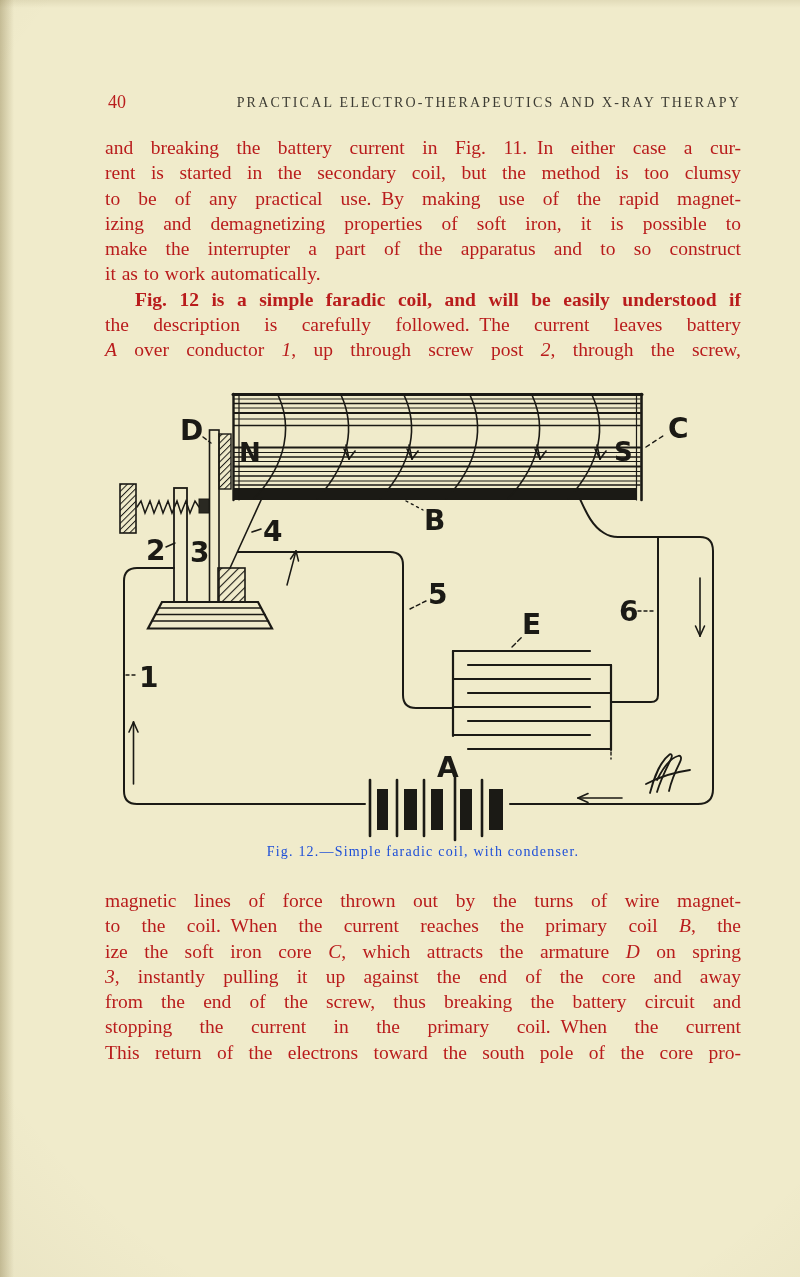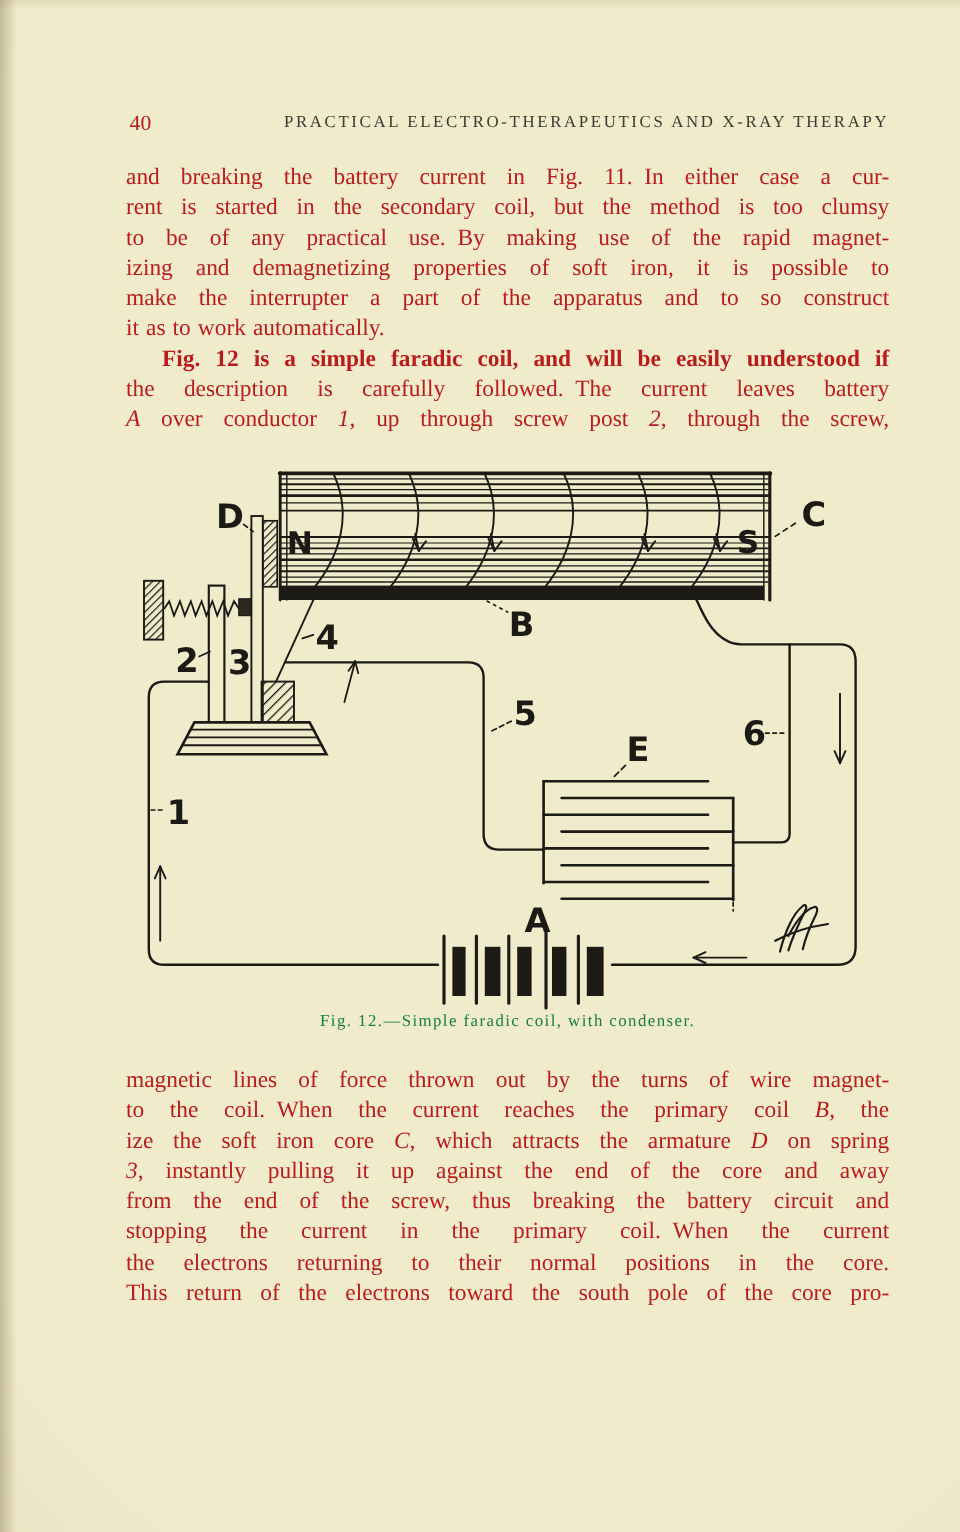--- a/index.html
+++ b/index.html
@@ -20,21 +20,21 @@
   .bodytext{position:absolute;left:105px;width:636px;color:#b91c1c;
     font-size:19.5px;line-height:25.3px;word-spacing:1px;}
   #para-block-1{top:135px;}
   #para-block-2{top:888px;}
   .bl{text-align:justify;}
   .jl{text-align-last:justify;text-justify:inter-word;}
   .ind{text-indent:30px;font-weight:bold;}
   .it{font-style:italic;}
 
   .caption{position:absolute;left:105px;top:844px;width:636px;text-align:center;
-    font-size:14px;letter-spacing:1.2px;color:#15803d;}
+    font-size:14px;letter-spacing:1.2px;color:#1d4ed8;}
 
   .figure-svg{position:absolute;left:0;top:380px;}
   .fig-label{font-family:"DejaVu Sans",sans-serif;font-weight:bold;fill:#1b1a15;}
 </style>
 </head>
 <body>
 
 <div class="vignette"></div>
 <div class="edge-left"></div>
 <div class="edge-top"></div>
@@ -242,15 +242,14 @@
 
 <div class="caption">Fig. 12.—Simple faradic coil, with condenser.</div>
 
 <div id="para-block-2" class="bodytext">
     <div class="bl jl"><span>magnetic lines of force thrown out by the turns of wire magnet-</span></div>
     <div class="bl jl"><span>to the coil. When the current reaches the primary coil </span><span class="it">B</span><span>, the</span></div>
     <div class="bl jl"><span>ize the soft iron core </span><span class="it">C</span><span>, which attracts the armature </span><span class="it">D</span><span> on spring</span></div>
     <div class="bl jl"><span class="it">3</span><span>, instantly pulling it up against the end of the core and away</span></div>
     <div class="bl jl"><span>from the end of the screw, thus breaking the battery circuit and</span></div>
     <div class="bl jl"><span>stopping the current in the primary coil. When the current</span></div>
-    <div class="bl jl"><span>the electrons returning to their normal positions in the core.</span></div>
     <div class="bl jl"><span>This return of the electrons toward the south pole of the core pro-</span></div>
   </div>
 
 </body></html>

